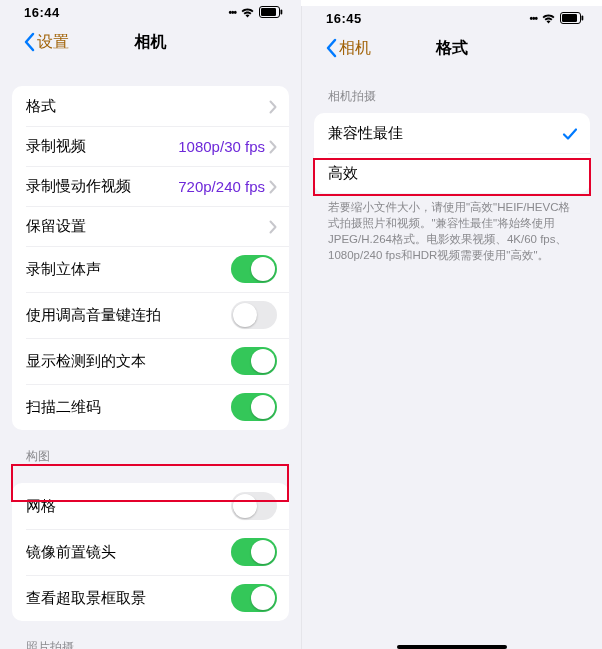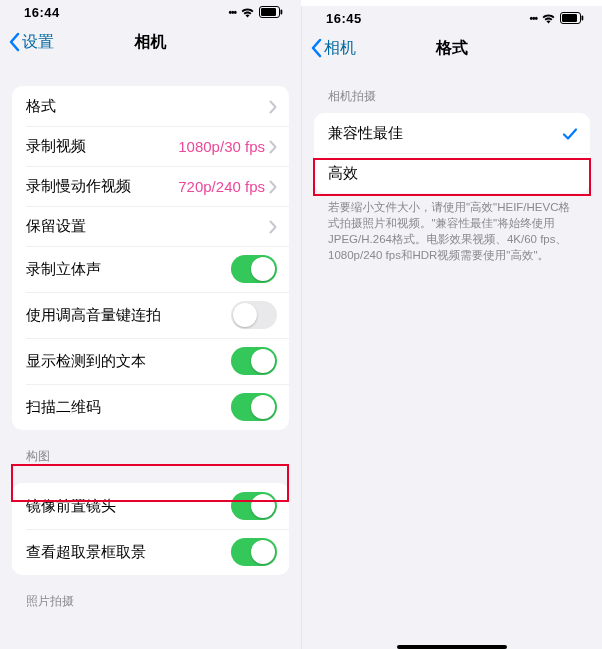--- a/index.html
+++ b/index.html
@@ -10,37 +10,37 @@
 
   
   .status { height: 20px; padding: 4px 18px 0 24px; display: flex; justify-content: space-between; align-items: center; font-size: 13px; font-weight: 600; }
   .status .time { letter-spacing: .5px; }
   .status .right-icons { display: flex; align-items: center; gap: 4px; }
   .dots { font-size: 10px; letter-spacing: -1px; }
   .wifi svg, .batt svg { display: block; }
 
   
   .nav { height: 44px; position: relative; display: flex; align-items: center; }
-  .nav .back { position: absolute; left: 8px; display: flex; align-items: center; color: #0369a1; font-size: 16px; }
+  .nav .back { position: absolute; left: 23px; display: flex; align-items: center; color: #a16207; font-size: 16px; }
   .nav .back .chev { margin-right: 2px; }
   .nav .title { margin: 0 auto; font-size: 16px; font-weight: 600; }
 
   .scroll { flex: 1; overflow: hidden; padding: 0 12px 0 12px; }
 
   .group { margin-top: 18px; background: #fff; border-radius: 10px; overflow: hidden; }
   .group.first-left { margin-top: 22px; }
   .group.first-right { margin-top: 8px; }
 
   .section-header { font-size: 12px; color: #8a8a8e; margin: 18px 4px 6px 14px; }
   .footer-text { font-size: 11.5px; color: #8a8a8e; margin: 6px 14px 0 14px; line-height: 1.4; }
 
   .row { min-height: 40px; padding: 9px 12px 9px 14px; display: flex; align-items: center; justify-content: space-between; position: relative; }
   .row + .row::before { content: ""; position: absolute; left: 14px; right: 0; top: 0; height: 1px; background: #e5e5ea; transform: scaleY(.6); }
   .row .label { font-size: 15px; color: #000; }
-  .row .value { font-size: 15px; color: #ec4899; margin-left: auto; margin-right: 4px; }
+  .row .value { font-size: 15px; color: #6d28d9; margin-left: auto; margin-right: 4px; }
   .row .chevron { color: #c7c7cc; }
   .row .check { color: #007aff; }
 
   .toggle { width: 46px; height: 28px; border-radius: 14px; position: relative; flex: 0 0 46px; }
   .toggle .knob { position: absolute; width: 24px; height: 24px; background: #fff; border-radius: 50%; top: 2px; box-shadow: 0 1px 2px rgba(0,0,0,.25); transition: none; }
   .toggle.on { background: #34c759; }
   .toggle.on .knob { right: 2px; }
   .toggle.off { background: #e9e9eb; }
   .toggle.off .knob { left: 2px; }
 
@@ -136,20 +136,26 @@
           <span class="label">扫描二维码</span>
           <div class="toggle on">
               <div class="knob"></div>
             </div>
         </div>
       </div>
 
       <div class="section-header">构图</div>
       <div class="group">
         <div class="row">
+          <span class="label">网格</span>
+          <div class="toggle off">
+              <div class="knob"></div>
+            </div>
+        </div>
+        <div class="row">
           <span class="label">镜像前置镜头</span>
           <div class="toggle on">
               <div class="knob"></div>
             </div>
         </div>
         <div class="row">
           <span class="label">查看超取景框取景</span>
           <div class="toggle on">
               <div class="knob"></div>
             </div>

